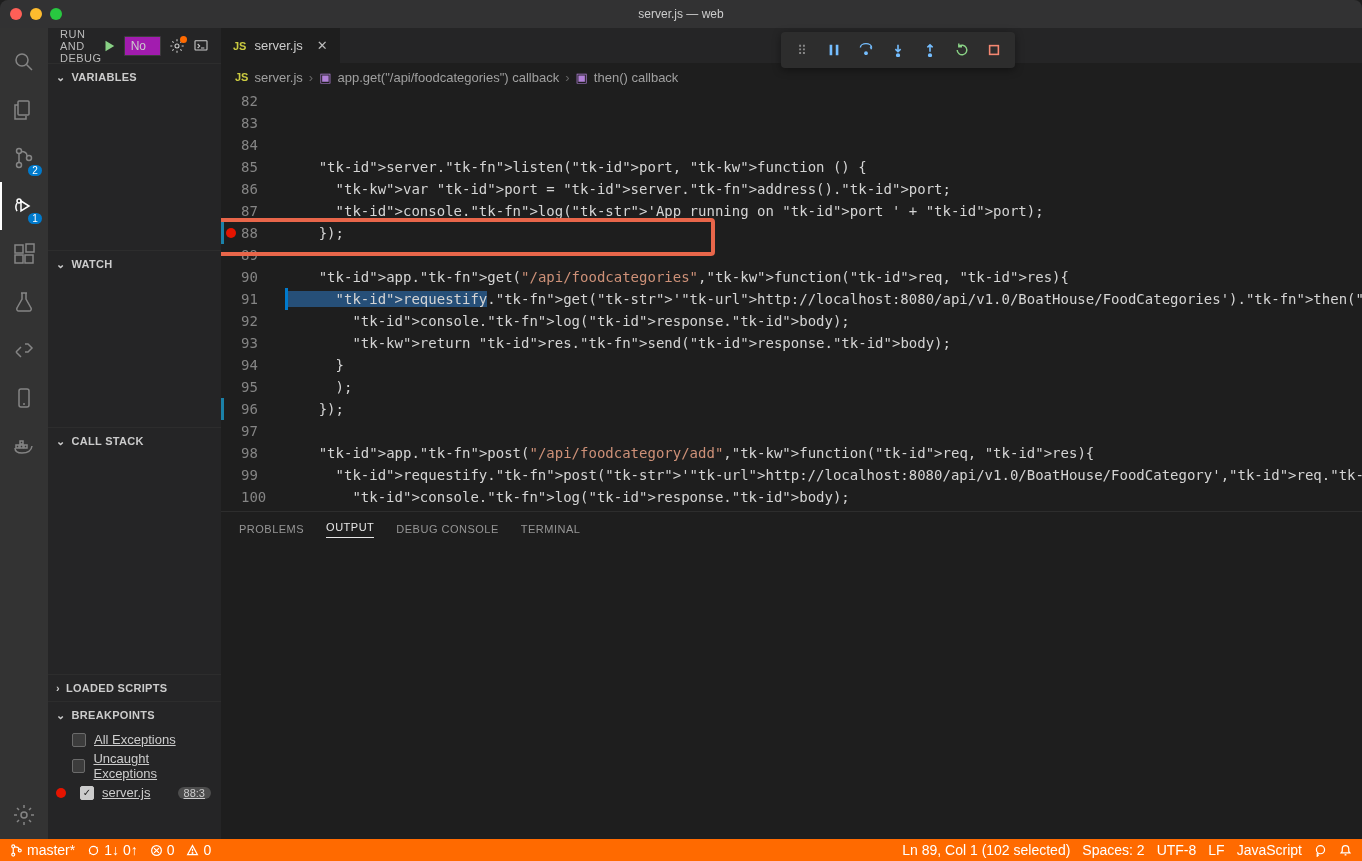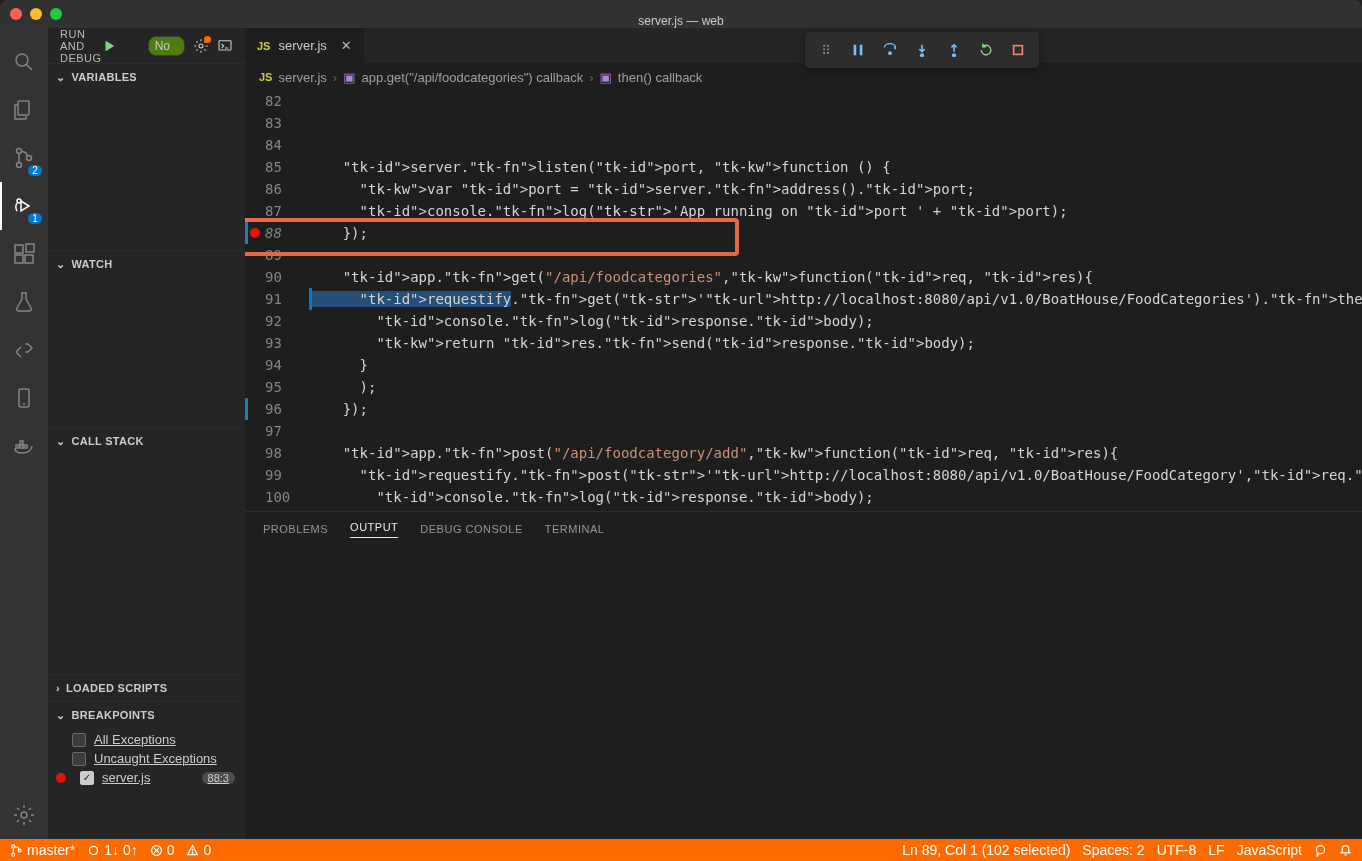--- a/index.html
+++ b/index.html
@@ -9,21 +9,21 @@
   color: #cccccc;
   width: 1362px;
   height: 861px;
   overflow: hidden;
   font-size: 13px;
 }
 .titlebar {
   height: 28px;
   background: #323233;
   display: flex;
-  align-items: flex-end;
+  align-items: center;
   justify-content: center;
   position: relative;
   border-top-left-radius: 8px;
   border-top-right-radius: 8px;
 }
 .traffic { position: absolute; left: 10px; top: 8px; display: flex; gap: 8px; }
 .traffic span { width: 12px; height: 12px; border-radius: 50%; display: inline-block; }
 .tl-close { background: #ff5f57; }
 .tl-min { background: #febc2e; }
 .tl-max { background: #28c840; }
@@ -59,24 +59,23 @@
   background: #252526;
   display: flex; flex-direction: column;
 }
 .sidebar-header {
   height: 35px; display: flex; align-items: center; padding: 0 12px;
 }
 .sidebar-title { font-size: 11px; letter-spacing: 0.5px; color: #bbbbbb; }
 .sidebar-actions { display: flex; gap: 8px; align-items: center; }
 .play-btn { color: #89d185; }
 .config-select {
-  background: #4d7c0f; color: #ccc; border: 1px solid #3c3c3c;
-  padding: 2px 14px 2px 6px; font-size: 12px; border-radius: 8px;
+  background: #a21caf; color: #ccc; border: 1px solid #3c3c3c;
+  padding: 2px 14px 2px 6px; font-size: 12px; border-radius: 1px;
   position: relative;
-  margin-left: 24px;
 }
 .gear-dot {
   position: relative; color: #ccc;
 }
 .gear-dot::after {
   content: ""; position: absolute; top: -2px; right: -2px;
   width: 7px; height: 7px; background: #ff6a00; border-radius: 50%;
 }
 .section {
   border-top: 1px solid #2d2d2d;
@@ -408,21 +407,21 @@
           <div class="line"></div>
           <div class="line"></div>
         </div>
       <div class="line-numbers" id="ln-gutter">
           <div class="line">82</div>
           <div class="line">83</div>
           <div class="line">84</div>
           <div class="line">85</div>
           <div class="line">86</div>
           <div class="line">87</div>
-          <div class="line" style="position: relative; font-style: italic;"><span class="hl-modified" style="left:-20px"></span>88</div>
+          <div class="line" style="position: relative;"><span class="hl-modified" style="left:-20px"></span>88</div>
           <div class="line">89</div>
           <div class="line">90</div>
           <div class="line">91</div>
           <div class="line">92</div>
           <div class="line">93</div>
           <div class="line">94</div>
           <div class="line">95</div>
           <div class="line" style="position: relative;"><span class="hl-modified" style="left:-20px"></span>96</div>
           <div class="line">97</div>
           <div class="line">98</div>

